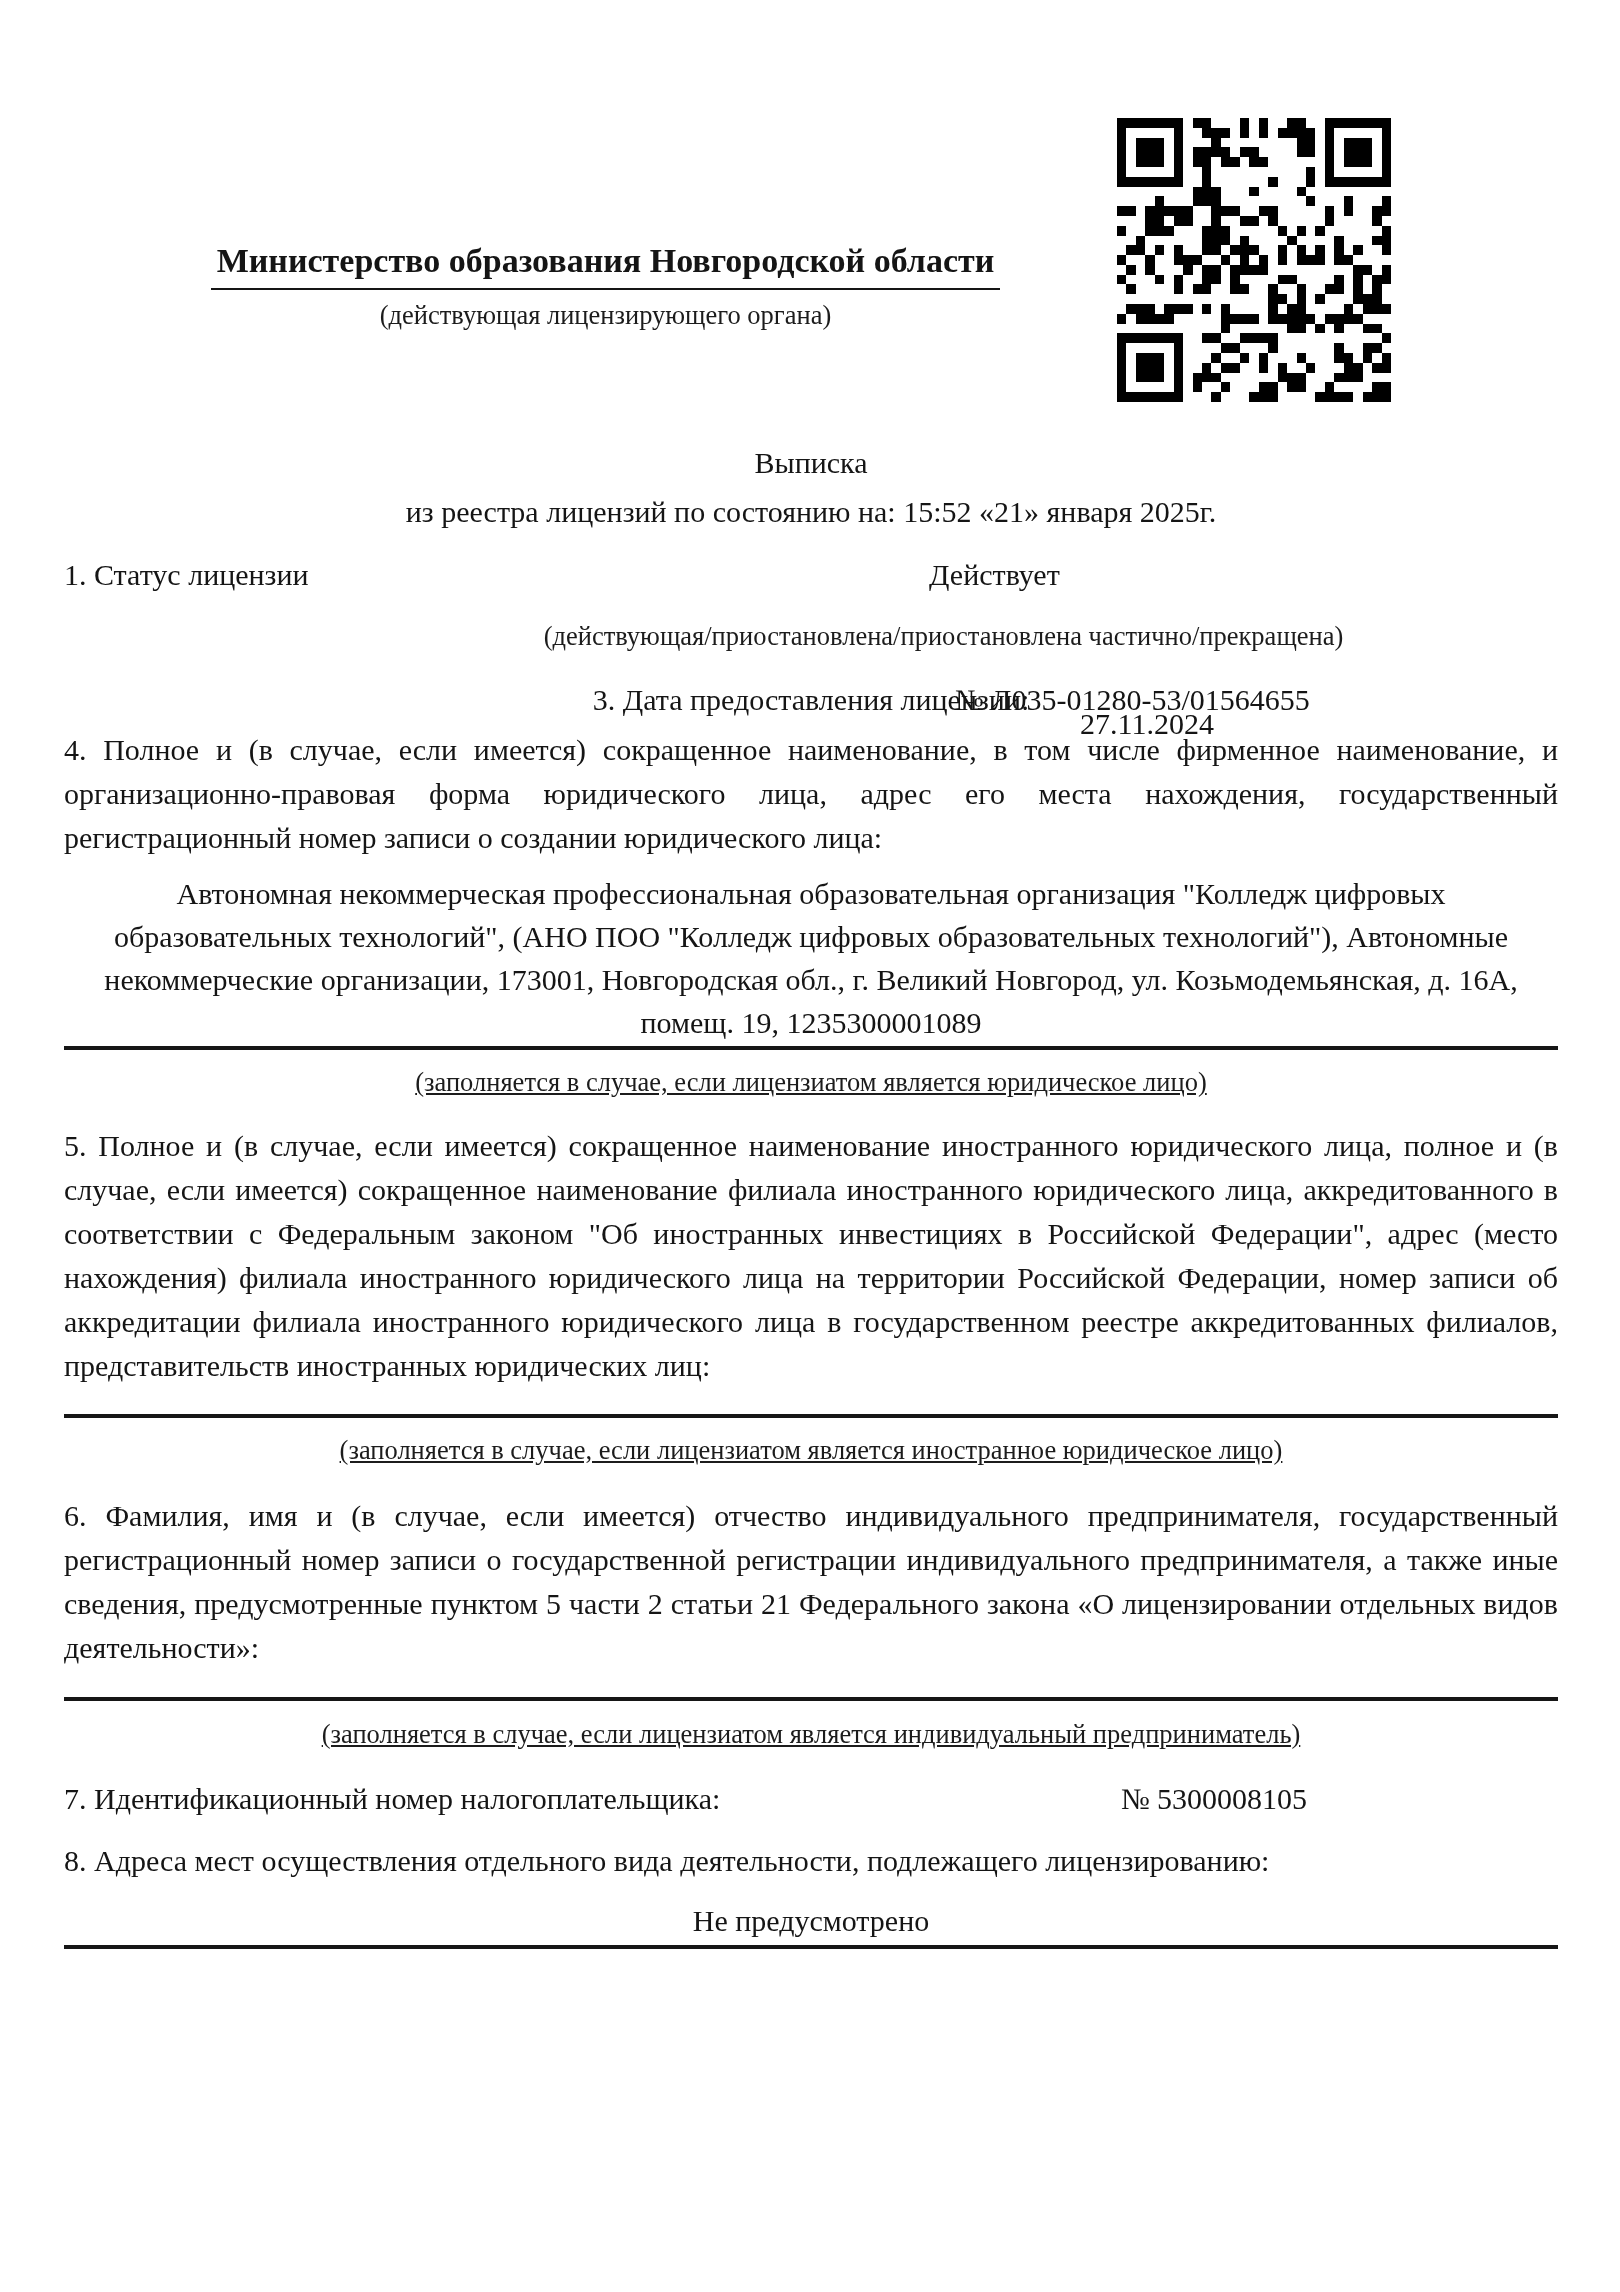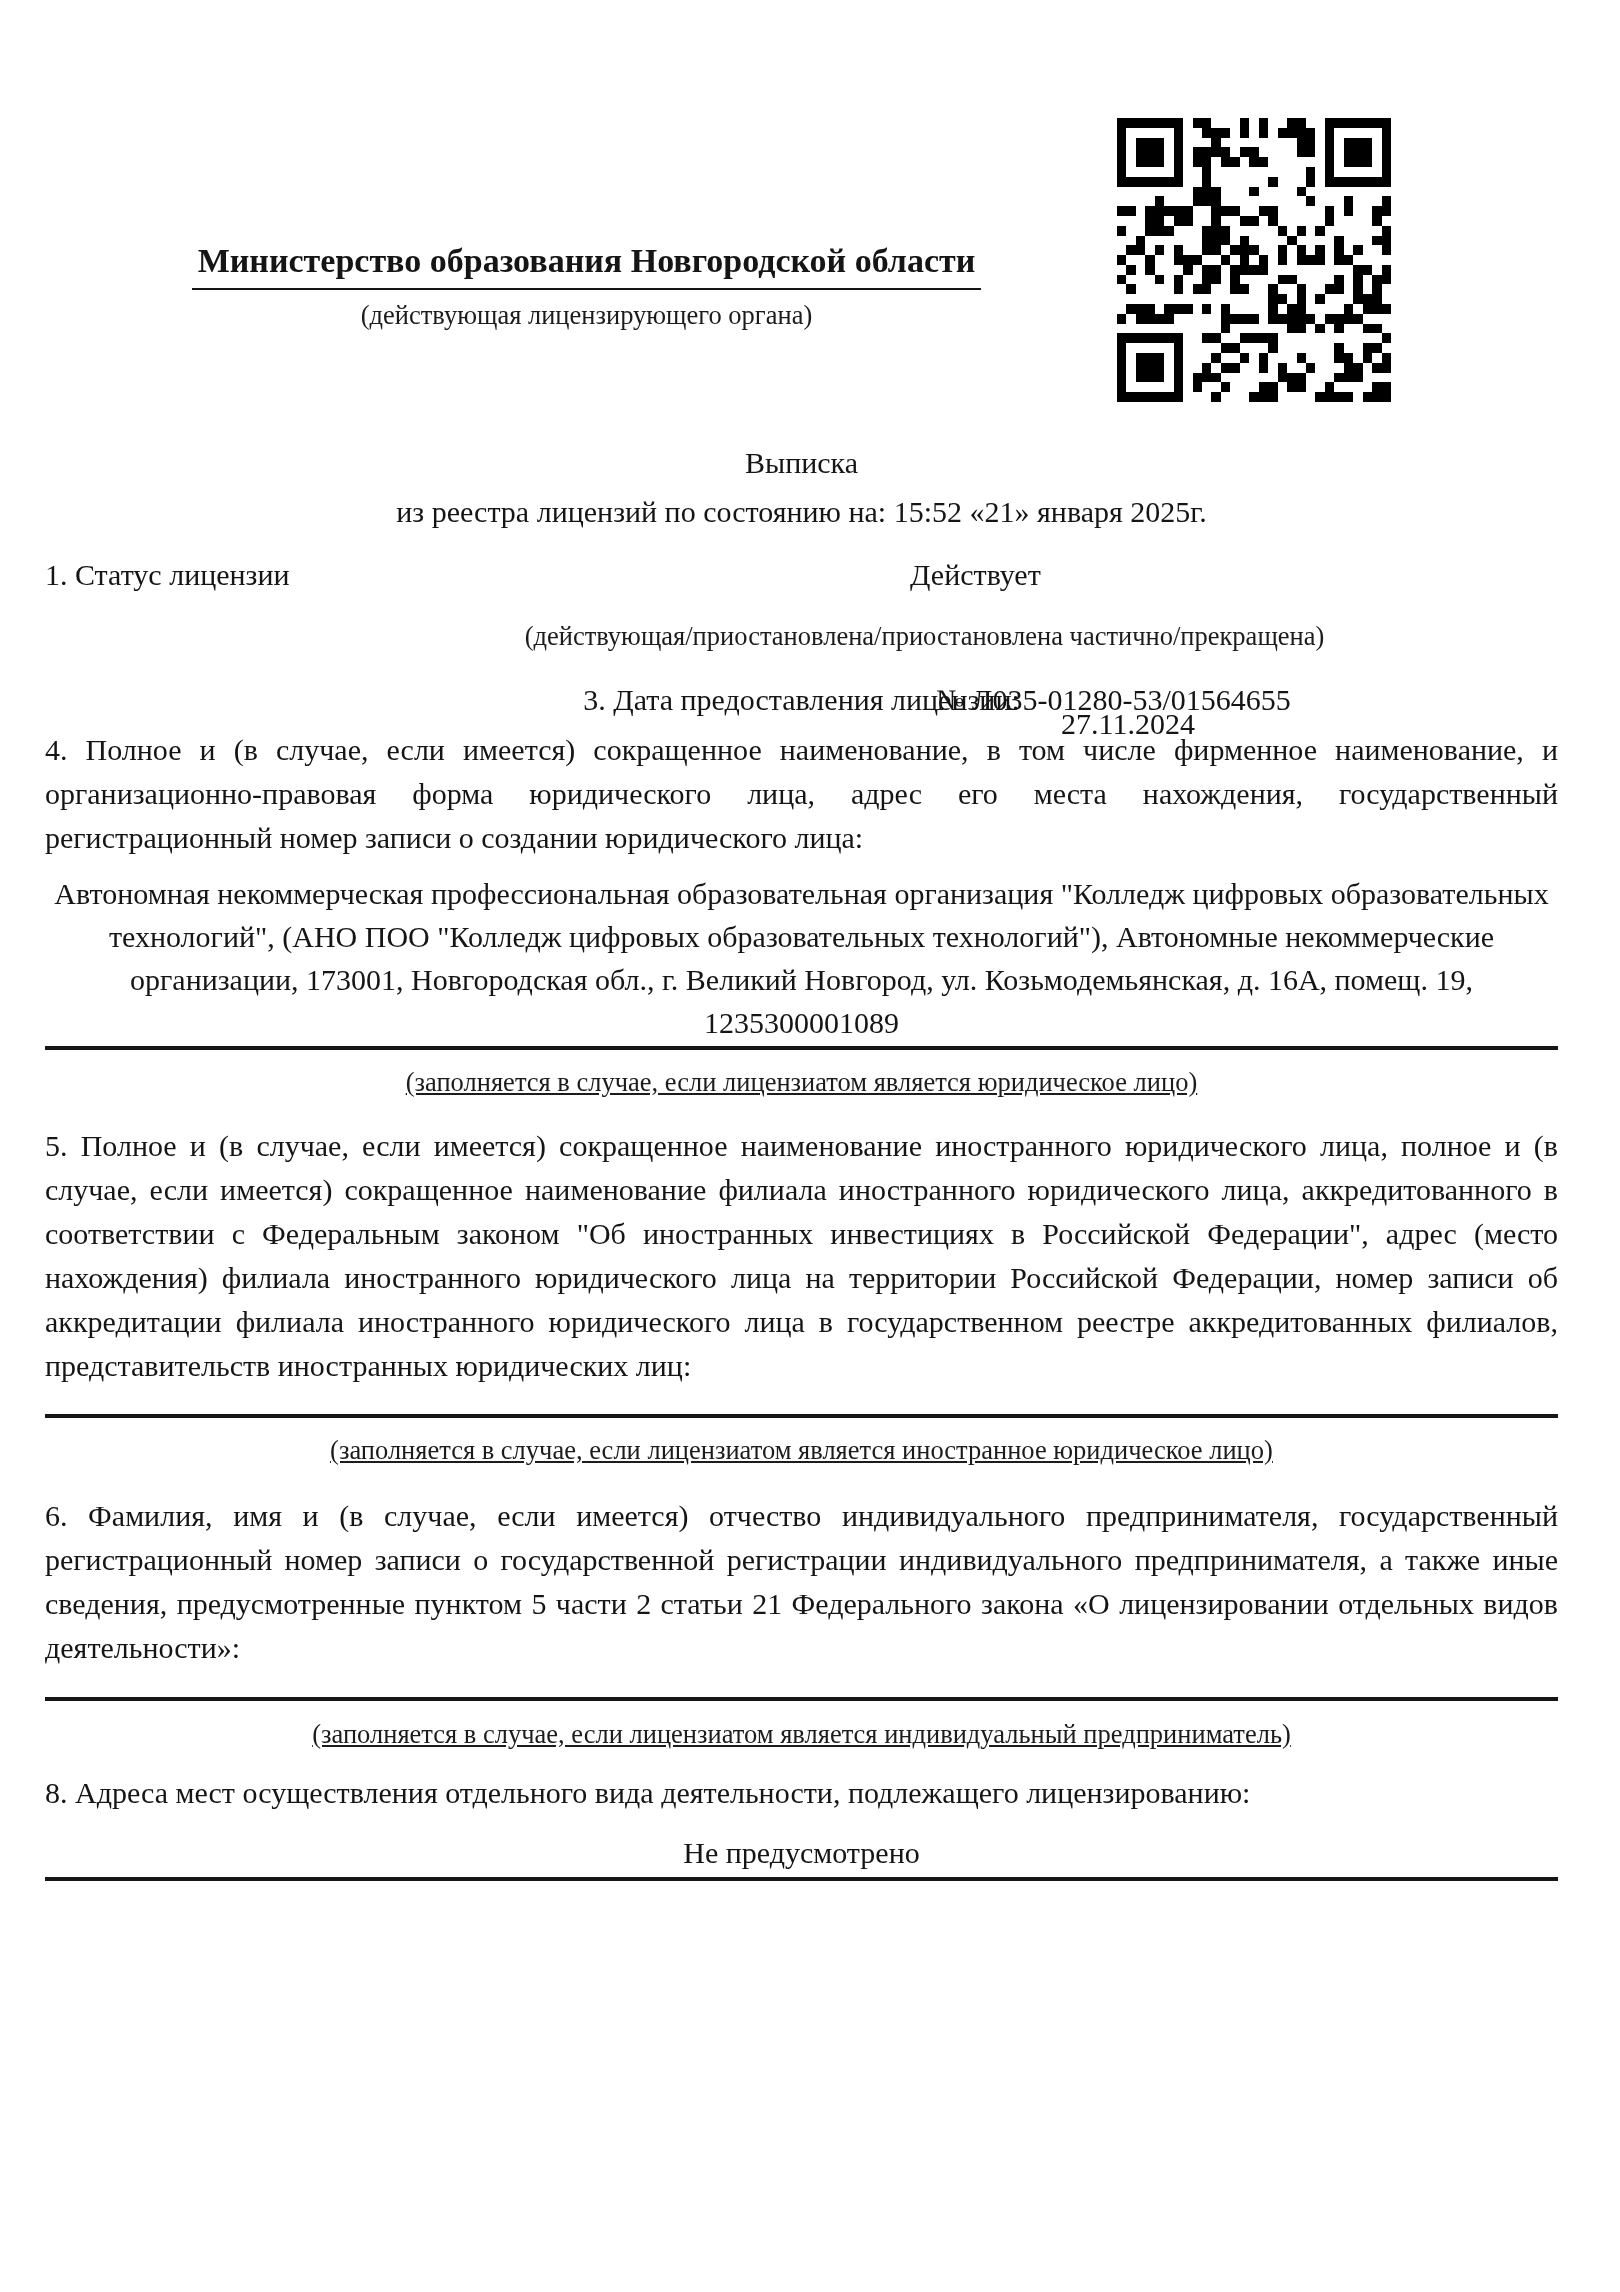--- a/index.html
+++ b/index.html
@@ -7,21 +7,21 @@
   .page {
     position:relative;
     width:1620px; height:2293px;
     margin:0 auto;
     background:#ffffff;
     color:#151515;
     font-family:"Liberation Serif","DejaVu Serif",serif;
     font-size:30px;
     overflow:hidden;
   }
-  .content { padding:0 62px 0 45px; }
+  .content { padding:0 62px 0 64px; }
 
   
   .qr { position:absolute; left:1117px; top:118px; width:274px; height:284px; }
   .qr svg { width:100%; height:100%; }
 
   
   .header-wrap { margin-top:235px; width:1083px; text-align:center; }
   .authority {
     display:inline-block;
     font-weight:bold; font-size:34px; line-height:51px;
@@ -380,20 +380,24 @@
     <div class="caption center cap-after-rule">(заполняется в случае, если лицензиатом является юридическое лицо)</div>
 
     <p class="para p5">5. Полное и (в случае, если имеется) сокращенное наименование иностранного юридического лица, полное и (в случае, если имеется) сокращенное наименование филиала иностранного юридического лица, аккредитованного в соответствии с Федеральным законом "Об иностранных инвестициях в Российской Федерации", адрес (место нахождения) филиала иностранного юридического лица на территории Российской Федерации, номер записи об аккредитации филиала иностранного юридического лица в государственном реестре аккредитованных филиалов, представительств иностранных юридических лиц:</p>
     <div class="rule rule-5"></div>
     <div class="caption center cap-after-rule">(заполняется в случае, если лицензиатом является иностранное юридическое лицо)</div>
 
     <p class="para p6">6. Фамилия, имя и (в случае, если имеется) отчество индивидуального предпринимателя, государственный регистрационный номер записи о государственной регистрации индивидуального предпринимателя, а также иные сведения, предусмотренные пунктом 5 части 2 статьи 21 Федерального закона «О лицензировании отдельных видов деятельности»:</p>
     <div class="rule rule-6"></div>
     <div class="caption center cap-after-rule">(заполняется в случае, если лицензиатом является индивидуальный предприниматель)</div>
 
+    <div class="row r7">
+      <span>7. Идентификационный номер налогоплательщика:</span>
+      <span class="value v-inn">№ 5300008105</span>
+    </div>
 
     <div class="row r8">
       <span>8. Адреса мест осуществления отдельного вида деятельности, подлежащего лицензированию:</span>
     </div>
     <div class="not-provided">Не предусмотрено</div>
     <div class="rule rule-8"></div>
 
   </div>
 </div>
 

